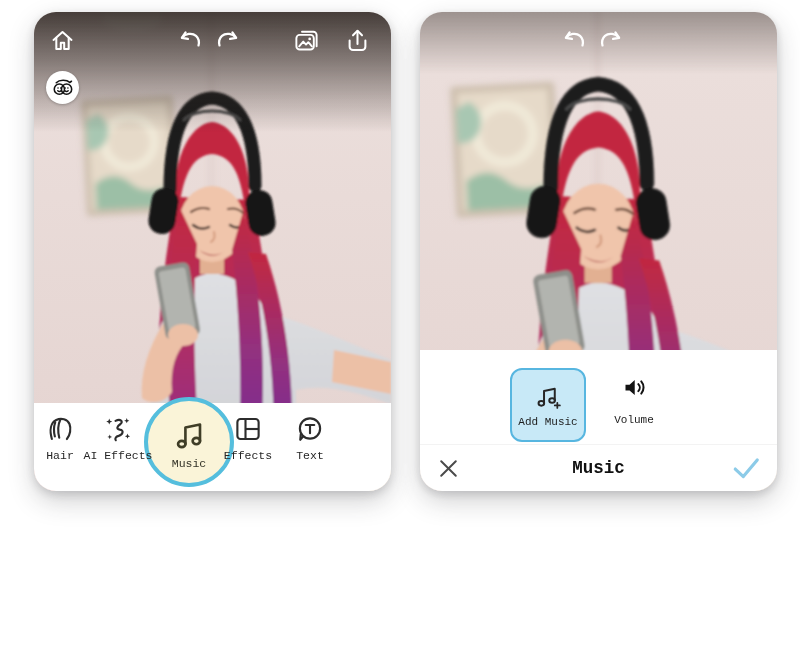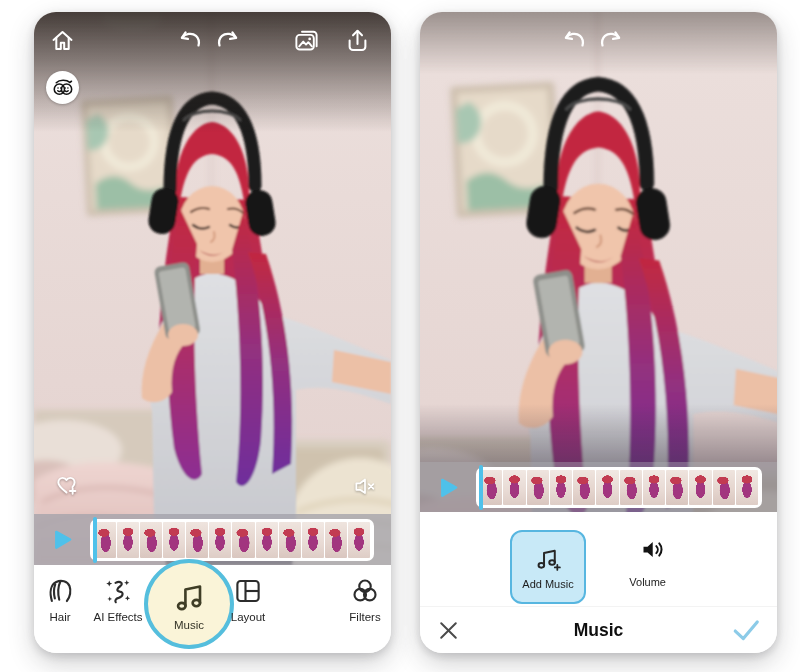--- a/index.html
+++ b/index.html
@@ -2,23 +2,24 @@
 <html style="--accent_blue: #4fc1ea; --music_circle_fill: #faf4d8; --music_circle_ring: #55bedd; --add_music_bg: #c8e9f7; --add_music_border: #57b6e0; --confirm_check: #8ccbe8;"><head>
 <meta charset="utf-8">
 <style>
   html,body{margin:0;padding:0;}
   body{
     width:800px;height:672px;position:relative;overflow:hidden;
     background:#ffffff;font-family:"Liberation Sans", sans-serif;
     -webkit-font-smoothing:antialiased;
   }
   .phone{
-    position:absolute;top:12px;width:357px;height:641px;border-radius:22px;
+    position:absolute;top:12px;width:357px;height:479px;border-radius:22px;
     overflow:hidden;background:#fff;
     box-shadow:0 10px 26px rgba(40,40,45,.22), 0 3px 8px rgba(40,40,45,.16);
+    font-family:Liberation Mono, monospace;
   }
   .phone-left{left:34px;}
   .phone-right{left:420px;}
 
   .photo-area{position:absolute;top:0;left:0;width:357px;overflow:hidden;}
   .phone-left .photo-area{height:553px;}
   .phone-right .photo-area{height:500px;}
   .photo-area > svg.scene{position:absolute;top:0;left:0;}
 
   .top-grad{position:absolute;top:0;left:0;right:0;pointer-events:none;}
@@ -109,21 +110,21 @@
     position:absolute;left:90px;top:18px;width:76px;height:74px;border-radius:12px;
     box-sizing:border-box;background:var(--add_music_bg,#c8e9f7);
     border:2.5px solid var(--add_music_border,#57b6e0);
     display:flex;flex-direction:column;align-items:center;justify-content:center;gap:5px;
     cursor:pointer;
   }
   .add-music-btn svg{width:28px;height:28px;color:#262626;}
   .add-music-btn .lbl{font-size:11px;color:#1d1d1d;}
   .volume-btn{
     position:absolute;left:182px;top:24px;width:64px;display:flex;flex-direction:column;
-    align-items:flex-end;gap:13px;cursor:pointer;
+    align-items:center;gap:13px;cursor:pointer;
   }
   .volume-btn svg{width:27px;height:27px;color:#131313;}
   .volume-btn .lbl{font-size:11px;color:#1d1d1d;}
 
   .bottom-bar{
     position:absolute;left:0;right:0;bottom:0;height:46px;border-top:1px solid #f3f3f3;
     display:flex;align-items:center;
   }
   .bb-close{position:absolute;left:16px;width:25px;height:25px;color:#4a4a4a;cursor:pointer;}
   .bb-close svg{width:100%;height:100%;}
@@ -441,27 +442,27 @@
     <div class="tool-item tool-music">
       <svg>
           <use href="#i-music"></use>
         </svg>
       <span class="lbl">Music</span>
     </div>
     <div class="tool-item tool-layout">
       <svg>
           <use href="#i-layout"></use>
         </svg>
-      <span class="lbl">Layout</span>
-    </div>
-    <div class="tool-item tool-filters">
-      <svg>
-          <use href="#i-filters"></use>
-        </svg>
-      <span class="lbl">Filters</span>
+      <span class="lbl">Effects</span>
+    </div>
+    <div class="tool-item tool-text">
+      <svg>
+          <use href="#i-text"></use>
+        </svg>
+      <span class="lbl">Text</span>
     </div>
   </div>
 </div>
 
 <div class="phone phone-right">
   <div class="photo-area">
     <svg class="scene" width="357" height="500" viewBox="0 0 357 500">
       <use href="#scene" transform="translate(-23,-25) scale(1.13)"></use>
     </svg>
     <div class="top-grad"></div>

